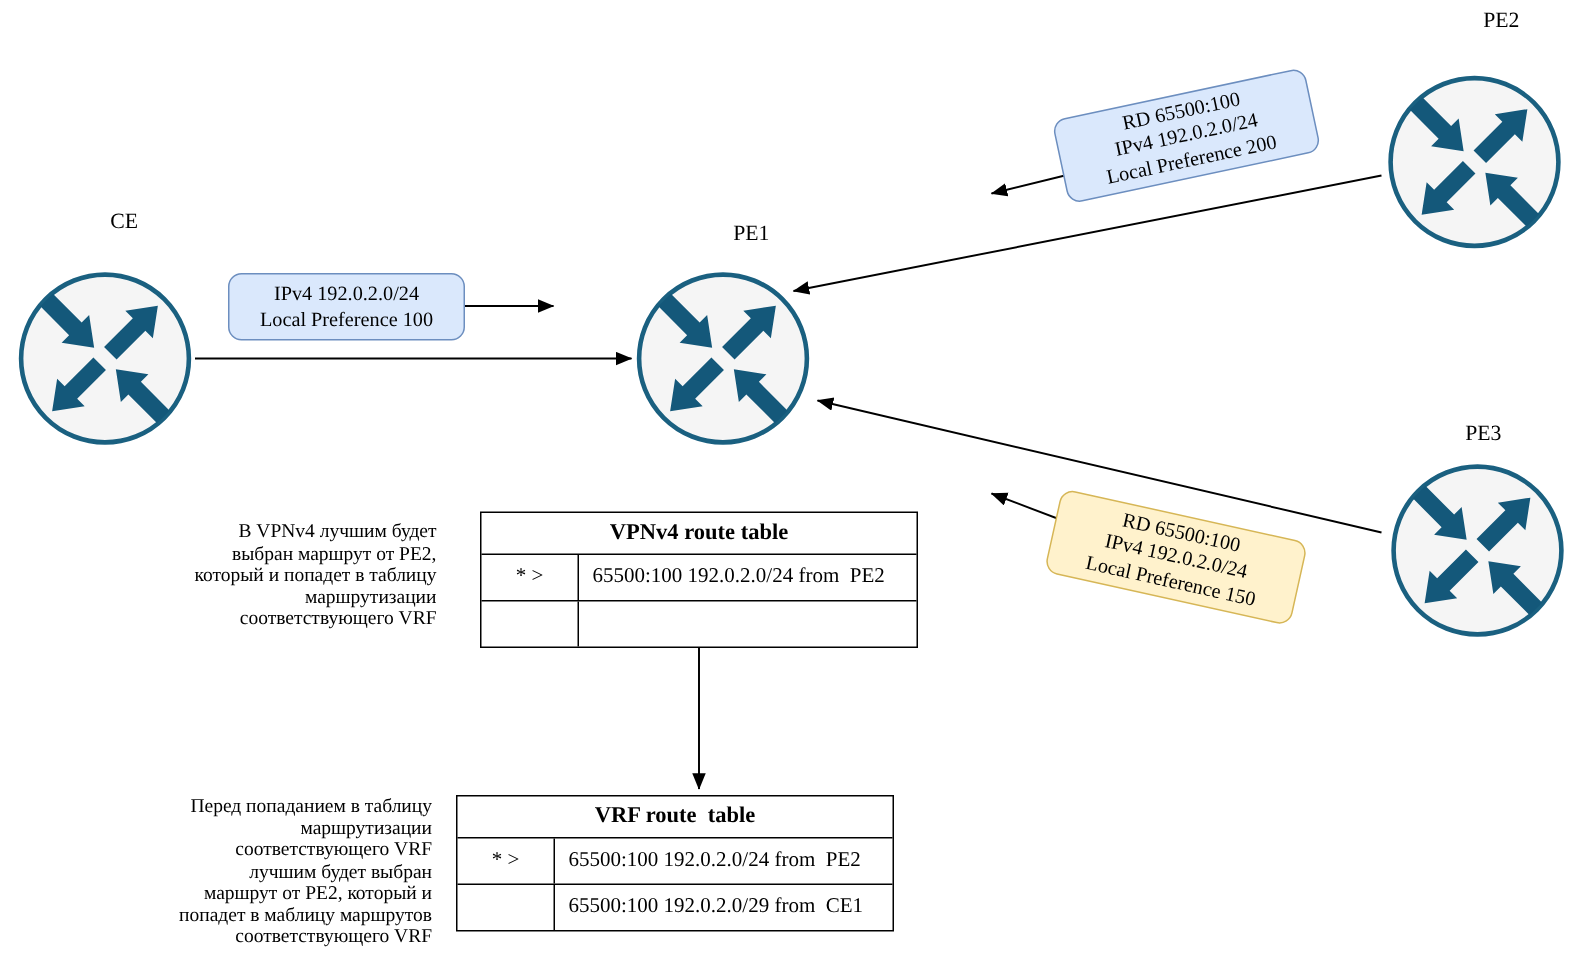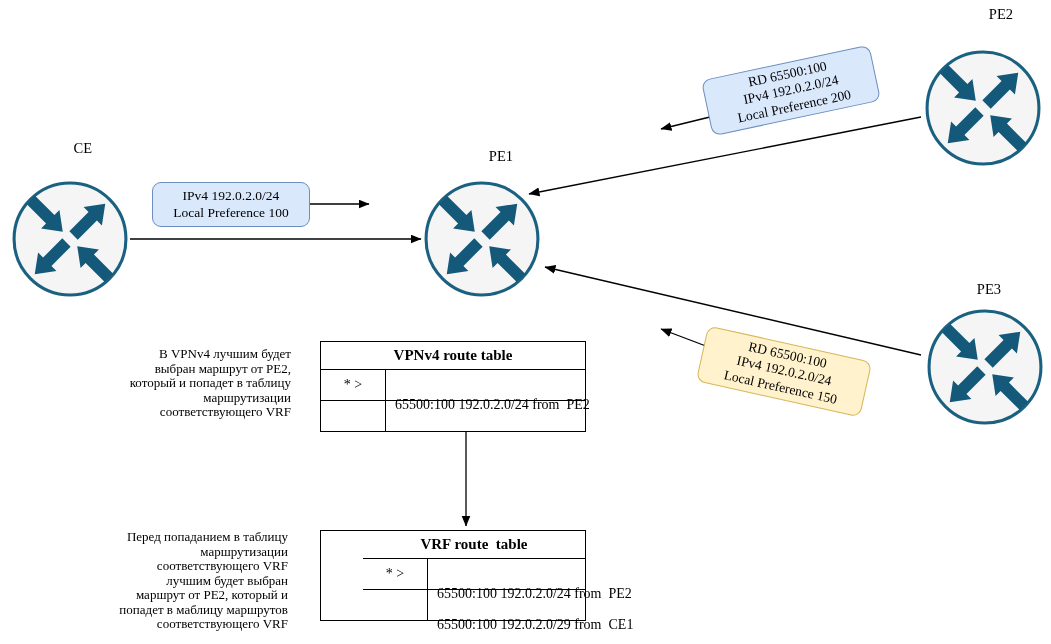--- a/index.html
+++ b/index.html
@@ -26,34 +26,34 @@
     display:flex;align-items:center;justify-content:center;
   }
   .callout-blue{background:#dae8fc;border-color:#6c8ebf;}
   .callout-yellow{background:#fff2cc;border-color:#d6b656;}
   .note{
     position:absolute;text-align:right;
     font-size:13px;line-height:14.5px;white-space:pre-line;
   }
   .rtable{
     position:absolute;box-sizing:border-box;
-    width:266px;border:1px solid #000;background:#fff;
+    width:292px;border:1px solid #000;background:#fff;
     font-size:14px;
   }
   .rt-title{
     height:27px;line-height:27px;border-bottom:1px solid #000;
     text-align:center;font-weight:bold;font-size:15px;white-space:pre;
   }
   .rt-row{display:flex;height:30px;}
   .rt-row + .rt-row{border-top:1px solid #000;}
   .rt-flag{
     width:64px;border-right:1px solid #000;
     text-align:center;line-height:30px;white-space:pre;flex:none;
   }
-  .rt-route{flex:1;padding-left:9px;line-height:30px;white-space:pre;margin-top:20px;}
+  .rt-route{flex:1;padding-left:9px;line-height:30px;white-space:pre;}
 </style>
 </head>
 <body>
 
 <div class="canvas">
 
   <svg class="wires" width="1051" height="644" viewBox="0 0 1051 644">
     <defs>
       <marker id="arr" markerWidth="12" markerHeight="10" refX="10.5" refY="4.5" orient="auto" markerUnits="userSpaceOnUse">
         <path d="M0,0 L11,4.5 L0,9 Z" fill="#000"></path>
@@ -131,21 +131,21 @@
     <div class="rt-title">VPNv4 route table</div>
     <div class="rt-row">
       <div class="rt-flag">* &gt;</div>
       <div class="rt-route">65500:100 192.0.2.0/24 from  PE2</div>
     </div>
     <div class="rt-row">
       <div class="rt-flag"></div>
     </div>
   </div>
 
-  <div class="rtable" style="left:320px;top:530px;padding-left:42px;">
+  <div class="rtable" style="left:304px;top:530px;">
     <div class="rt-title">VRF route  table</div>
     <div class="rt-row">
       <div class="rt-flag">* &gt;</div>
       <div class="rt-route">65500:100 192.0.2.0/24 from  PE2</div>
     </div>
     <div class="rt-row">
       <div class="rt-flag"></div>
       <div class="rt-route">65500:100 192.0.2.0/29 from  CE1</div>
     </div>
   </div>

